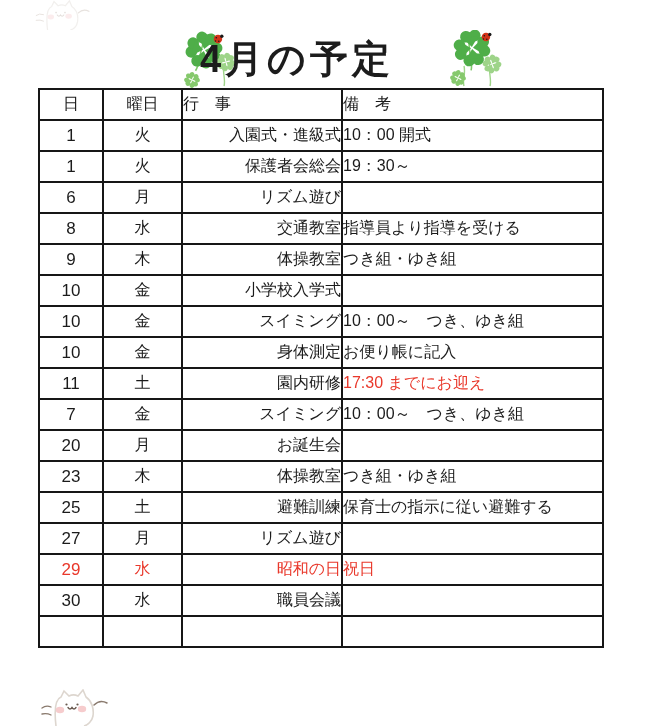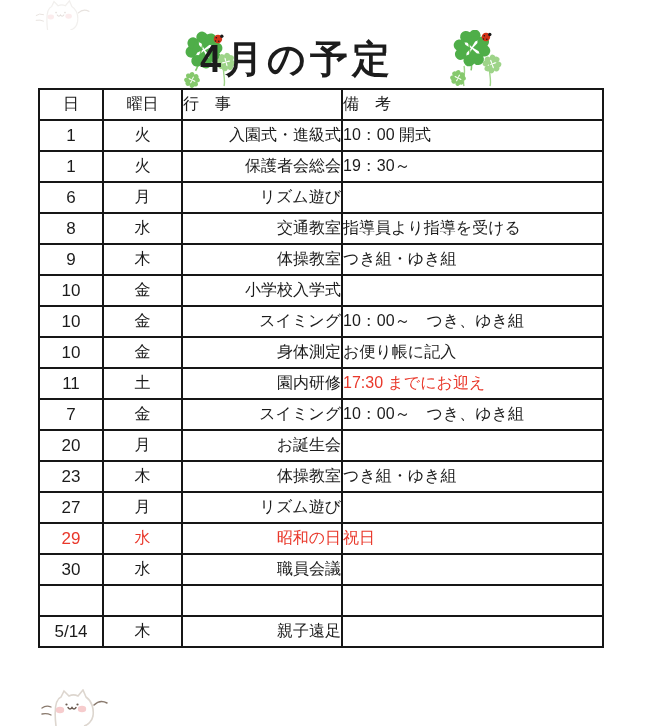--- a/index.html
+++ b/index.html
@@ -301,20 +301,26 @@
     <td class="col-ev">お誕生会</td>
     <td class="col-no"></td>
   </tr>
       <tr>
     <td class="col-day">23</td>
     <td class="col-wd">木</td>
     <td class="col-ev">体操教室</td>
     <td class="col-no">つき組・ゆき組</td>
   </tr>
       <tr>
+    <td class="col-day">25</td>
+    <td class="col-wd">土</td>
+    <td class="col-ev">避難訓練</td>
+    <td class="col-no">保育士の指示に従い避難する</td>
+  </tr>
+      <tr>
     <td class="col-day">27</td>
     <td class="col-wd">月</td>
     <td class="col-ev">リズム遊び</td>
     <td class="col-no"></td>
   </tr>
       <tr class="red-text">
     <td class="col-day">29</td>
     <td class="col-wd">水</td>
     <td class="col-ev">昭和の日</td>
     <td class="col-no">祝日</td>
@@ -322,26 +328,20 @@
       <tr>
     <td class="col-day">30</td>
     <td class="col-wd">水</td>
     <td class="col-ev">職員会議</td>
     <td class="col-no"></td>
   </tr>
       <tr>
     <td class="col-day"></td>
     <td class="col-wd"></td>
     <td class="col-ev"></td>
-    <td class="col-no"></td>
-  </tr>
-      <tr>
-    <td class="col-day">5/14</td>
-    <td class="col-wd">木</td>
-    <td class="col-ev">親子遠足</td>
     <td class="col-no"></td>
   </tr>
     </tbody>
 </table>
 
 <svg class="cat bottom" viewBox="0 0 100 37">
   <path d="M26,37 C24,20 26,10 31,8 L34,2 L39,7 C42,5.5 45,5.5 48,7 L53,1 L56,8 C62,12 64,20 63,27 C62,32 58,36 54,37" fill="#ffffff" stroke="#ddd6cf" stroke-width="1.6"></path>
   <ellipse cx="30" cy="21" rx="4.2" ry="3.2" fill="#f5c6c8" opacity="0.9"></ellipse>
   <ellipse cx="52" cy="20" rx="4.2" ry="3.2" fill="#f5c6c8" opacity="0.9"></ellipse>
   <circle cx="36.5" cy="15.5" r="1.1" fill="#6a5a50"></circle>

